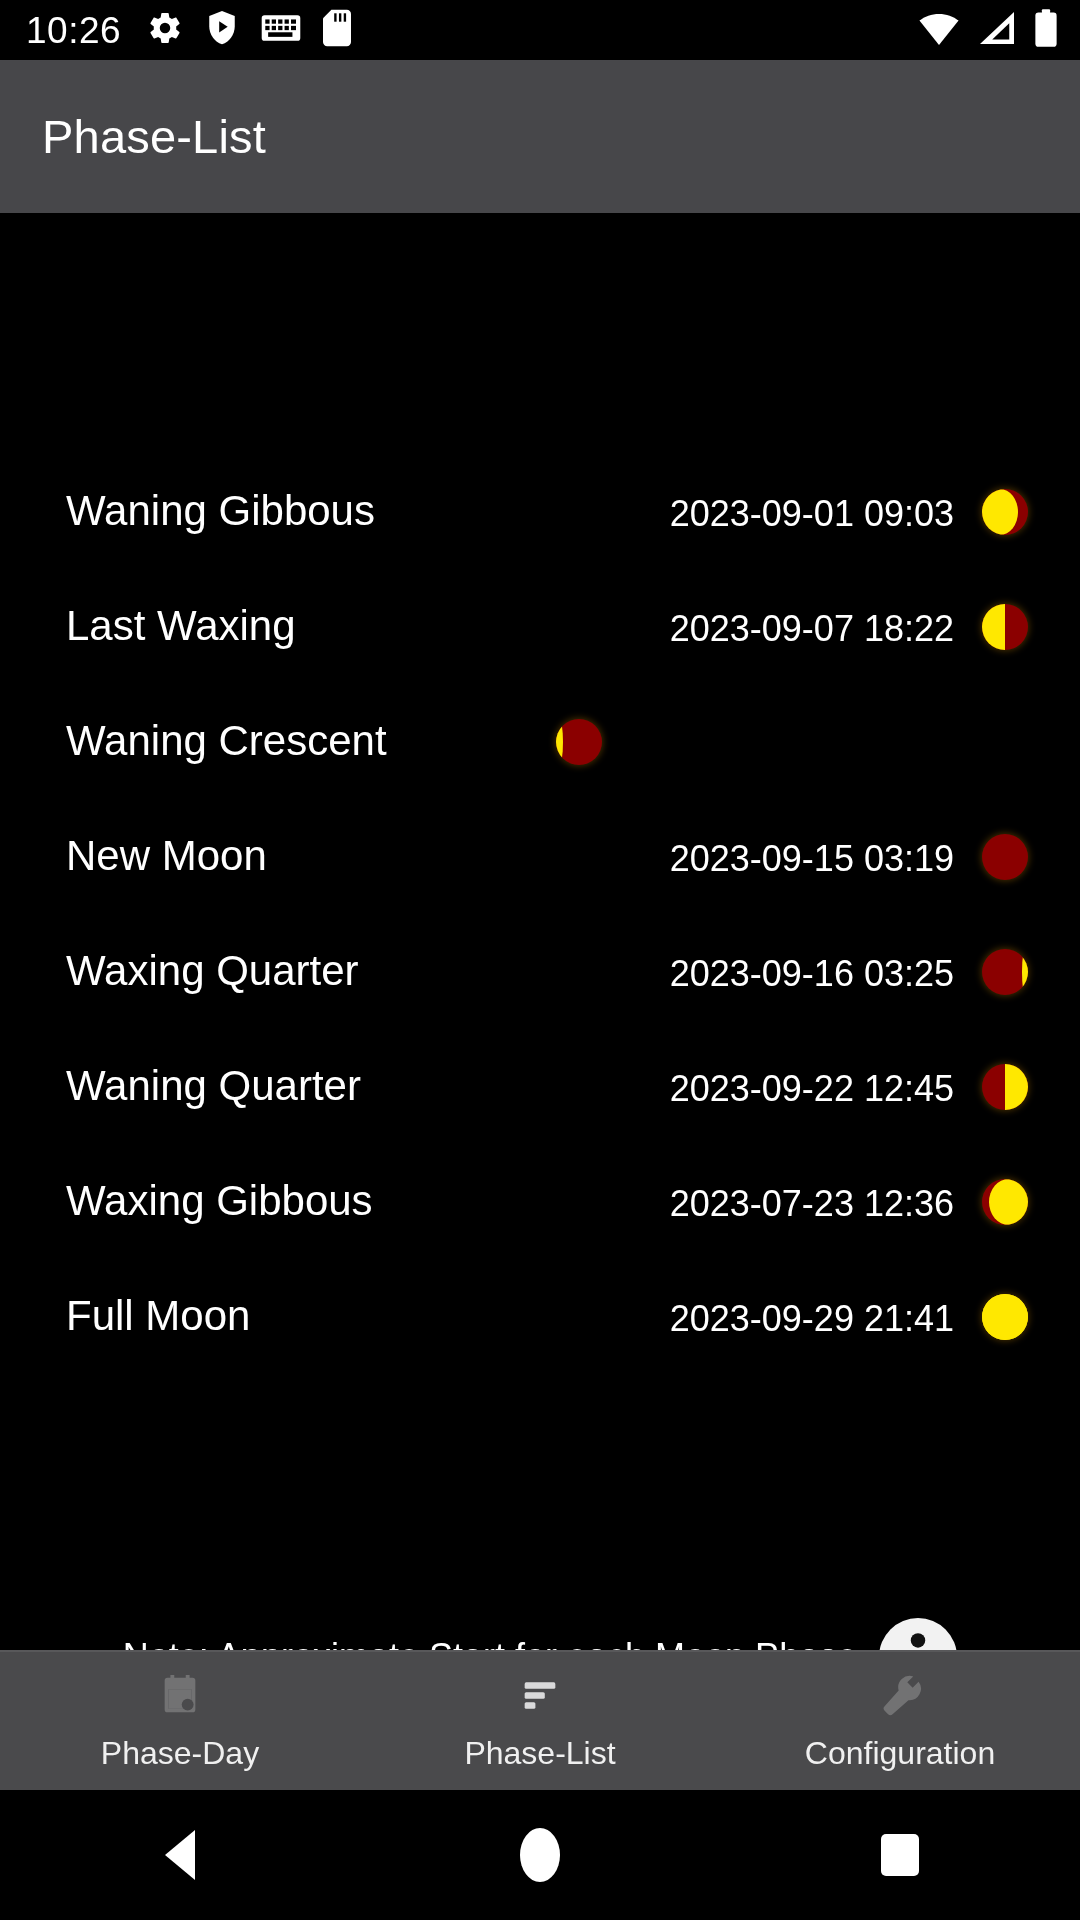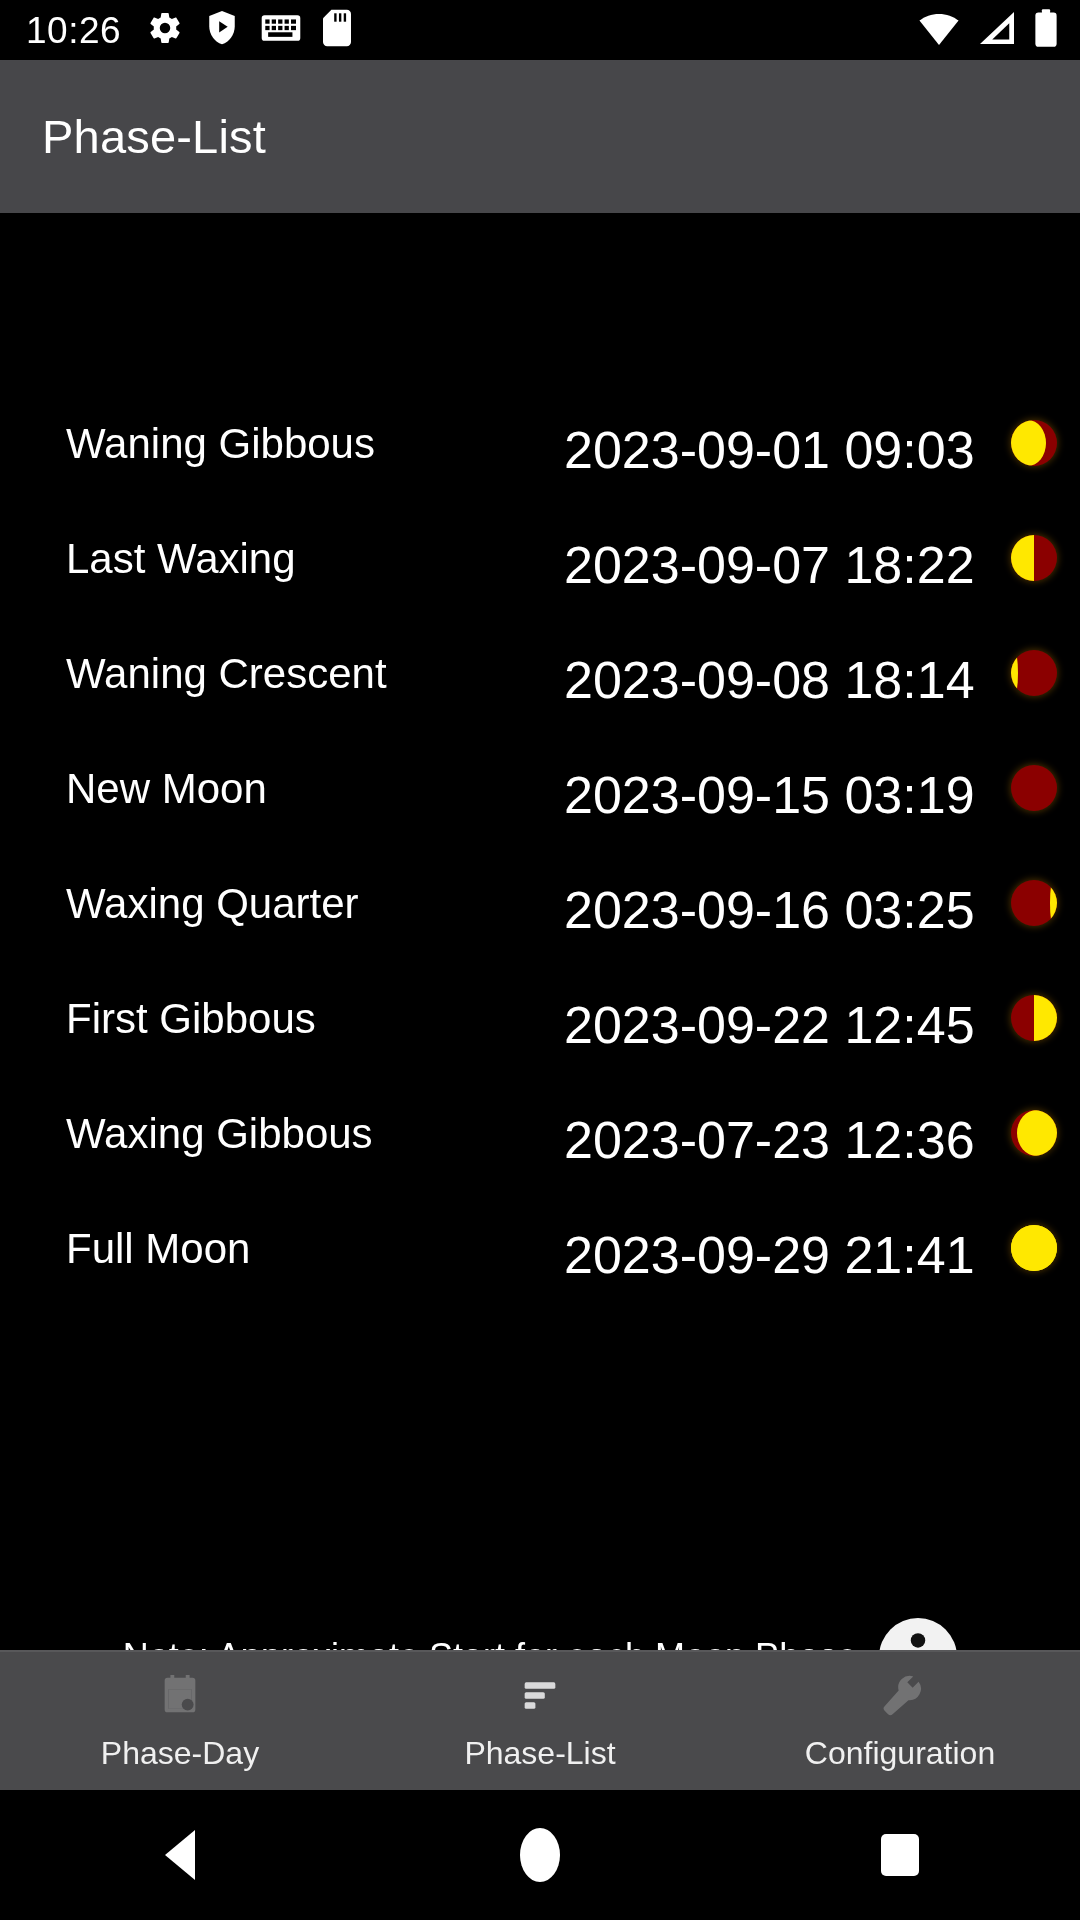--- a/index.html
+++ b/index.html
@@ -65,35 +65,34 @@
   }
   .phase-list {
     position: absolute;
     top: 207px;
     left: 0;
     right: 0;
   }
   .phase-row {
     height: 115px;
     display: flex;
-    align-items: flex-start;
+    align-items: flex-end;
     padding: 0 0 0 66px;
-    gap: 8px;
   }
   .phase-name {
     color: #ffffff;
     font-size: 42px;
     font-weight: 400;
     width: 490px;
     flex: 0 0 auto;
     white-space: nowrap;
   }
   .phase-date {
     color: #ffffff;
-    font-size: 52px;
+    font-size: 36px;
     font-weight: 400;
     flex: 1 1 auto;
     text-align: right;
     padding-right: 28px;
     white-space: nowrap;
   }
   .moon-cell {
     flex: 0 0 auto;
     width: 98px;
     display: flex;
@@ -297,21 +296,20 @@
           <span class="phase-name">Last Waxing</span>
           <span class="phase-date">2023-09-07 18:22</span>
           <div class="moon-cell">
             <div class="moon" style="background: rgb(139, 0, 0);">
               <div class="lit" style="background: rgb(255, 232, 0); left: 0px; width: 50%;"></div>
             </div>
           </div>
         </div>
         <div class="phase-row">
           <span class="phase-name">Waning Crescent</span>
-          <span class="phase-date">2023-09-08 18:14</span>
           <div class="moon-cell">
             <div class="moon" style="background: rgb(139, 0, 0);">
               <div class="lit" style="background: rgb(255, 232, 0); left: 0px; width: 16%; border-radius: 0px 50% 50% 0px;"></div>
             </div>
           </div>
         </div>
         <div class="phase-row">
           <span class="phase-name">New Moon</span>
           <span class="phase-date">2023-09-15 03:19</span>
           <div class="moon-cell">
@@ -321,21 +319,21 @@
         <div class="phase-row">
           <span class="phase-name">Waxing Quarter</span>
           <span class="phase-date">2023-09-16 03:25</span>
           <div class="moon-cell">
             <div class="moon" style="background: rgb(139, 0, 0);">
               <div class="lit" style="background: rgb(255, 232, 0); right: 0px; width: 14%; border-radius: 50% 0px 0px 50%;"></div>
             </div>
           </div>
         </div>
         <div class="phase-row">
-          <span class="phase-name">First Gibbous</span>
+          <span class="phase-name">Waning Quarter</span>
           <span class="phase-date">2023-09-22 12:45</span>
           <div class="moon-cell">
             <div class="moon" style="background: rgb(139, 0, 0);">
               <div class="lit" style="background: rgb(255, 232, 0); right: 0px; width: 50%;"></div>
             </div>
           </div>
         </div>
         <div class="phase-row">
           <span class="phase-name">Waxing Gibbous</span>
           <span class="phase-date">2023-07-23 12:36</span>

